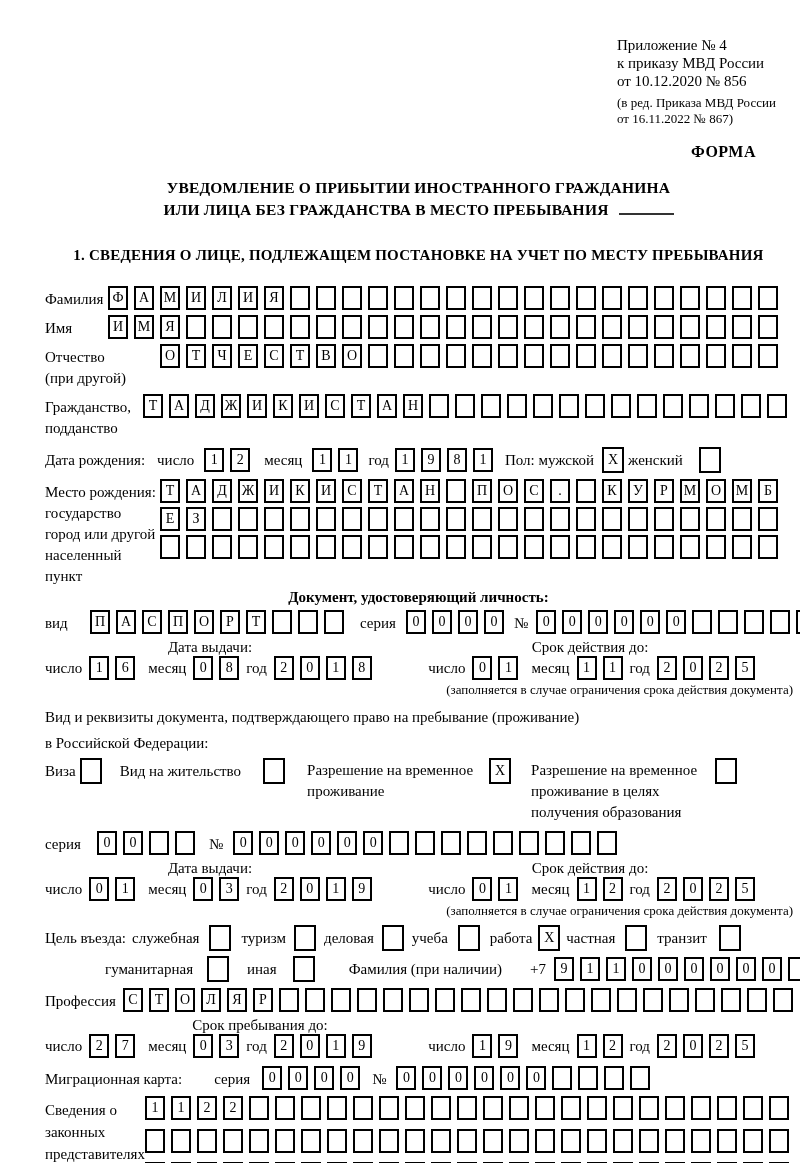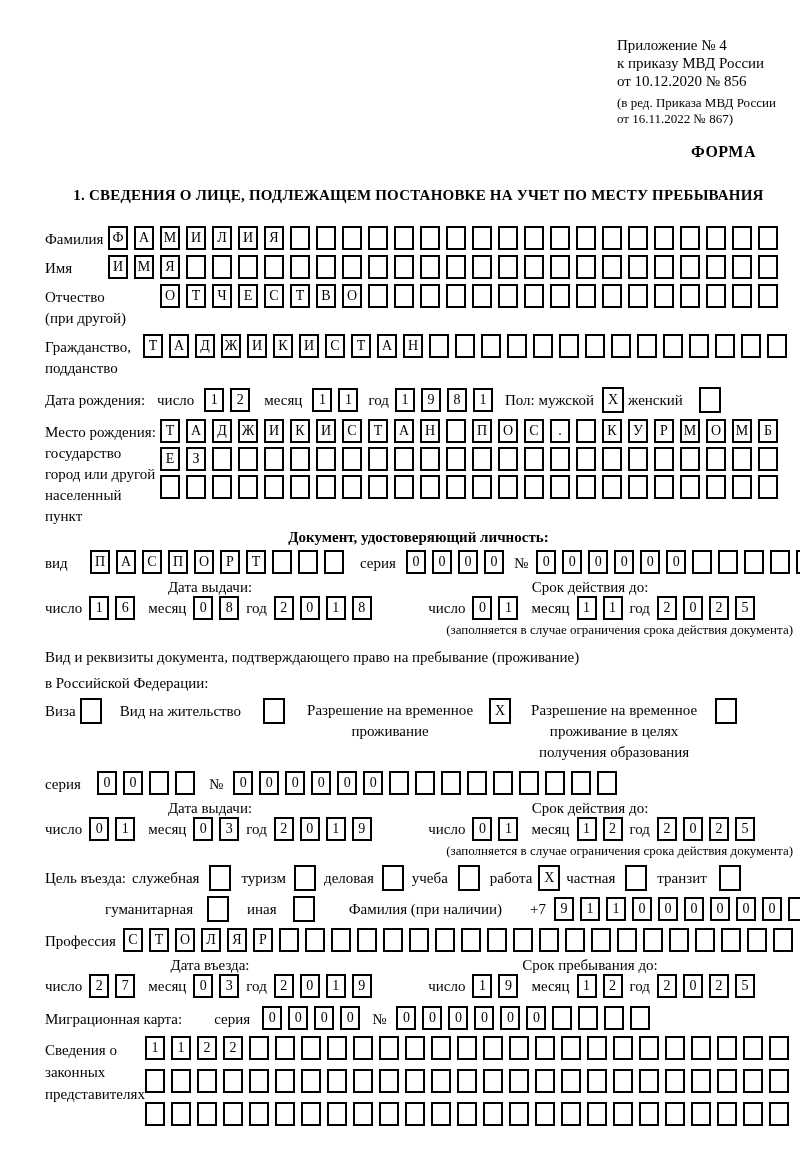--- a/index.html
+++ b/index.html
@@ -37,41 +37,45 @@
   .dheaders > div { text-align: center; }
   .dh1 { width: 330px; }
   .dh2 { width: 330px; margin-left: 50px; }
   .drow { display: flex; justify-content: space-between; width: 710px; margin-bottom: 2px; }
   .dgroup { display: flex; align-items: center; gap: 7px; }
   .note { width: 748px; text-align: right; font-size: 13px; margin-top: 1px; margin-bottom: 4px; }
 
   .intro { line-height: 26px; margin-top: 6px; }
   .permits { margin-top: 2px; }
   .permits .plab { padding-top: 5px; }
-  .pmulti { text-align: center; line-height: 21px; padding-top: 2px; }
+  .pmulti { text-align: left; line-height: 21px; padding-top: 2px; }
 
   .purpose { align-items: center; margin-top: 6px; }
   .purpose span { white-space: nowrap; }
 </style>
 </head>
 <body>
 
 <div class="page">
 
   <div class="hdr">
     <div>Приложение № 4</div>
     <div>к приказу МВД России</div>
     <div>от 10.12.2020 № 856</div>
     <div class="gap"></div>
     <div class="small">(в ред. Приказа МВД России</div>
     <div class="small">от 16.11.2022 № 867)</div>
   </div>
 
   <div class="forma">ФОРМА</div>
 
+  <div class="title">
+    <div>УВЕДОМЛЕНИЕ О ПРИБЫТИИ ИНОСТРАННОГО ГРАЖДАНИНА</div>
+    <div><span>ИЛИ ЛИЦА БЕЗ ГРАЖДАНСТВА В МЕСТО ПРЕБЫВАНИЯ</span><span class="title-blank"></span></div>
+  </div>
 
   <div class="h1">1. СВЕДЕНИЯ О ЛИЦЕ, ПОДЛЕЖАЩЕМ ПОСТАНОВКЕ НА УЧЕТ ПО МЕСТУ ПРЕБЫВАНИЯ</div>
 
   <div class="row" style="margin-top:22px;">
     <div class="lbl w-fam">Фамилия</div>
     <div class="boxes">
         <div class="cell">Ф</div>
         <div class="cell">А</div>
         <div class="cell">М</div>
         <div class="cell">И</div>
@@ -590,21 +594,20 @@
         <div class="cell"></div>
         <div class="cell"></div>
         <div class="cell"></div>
         <div class="cell"></div>
         <div class="cell"></div>
         <div class="cell"></div>
       </div>
   </div>
 
   <div class="dheaders">
-    <div class="dh1">Дата въезда:</div>
     <div class="dh2">Срок пребывания до:</div>
   </div>
   <div class="drow">
     <div class="dgroup">
       <span>число</span>
       <div class="boxes">
           <div class="cell">2</div>
           <div class="cell">7</div>
         </div>
       <span style="margin-left:6px;">месяц</span>

